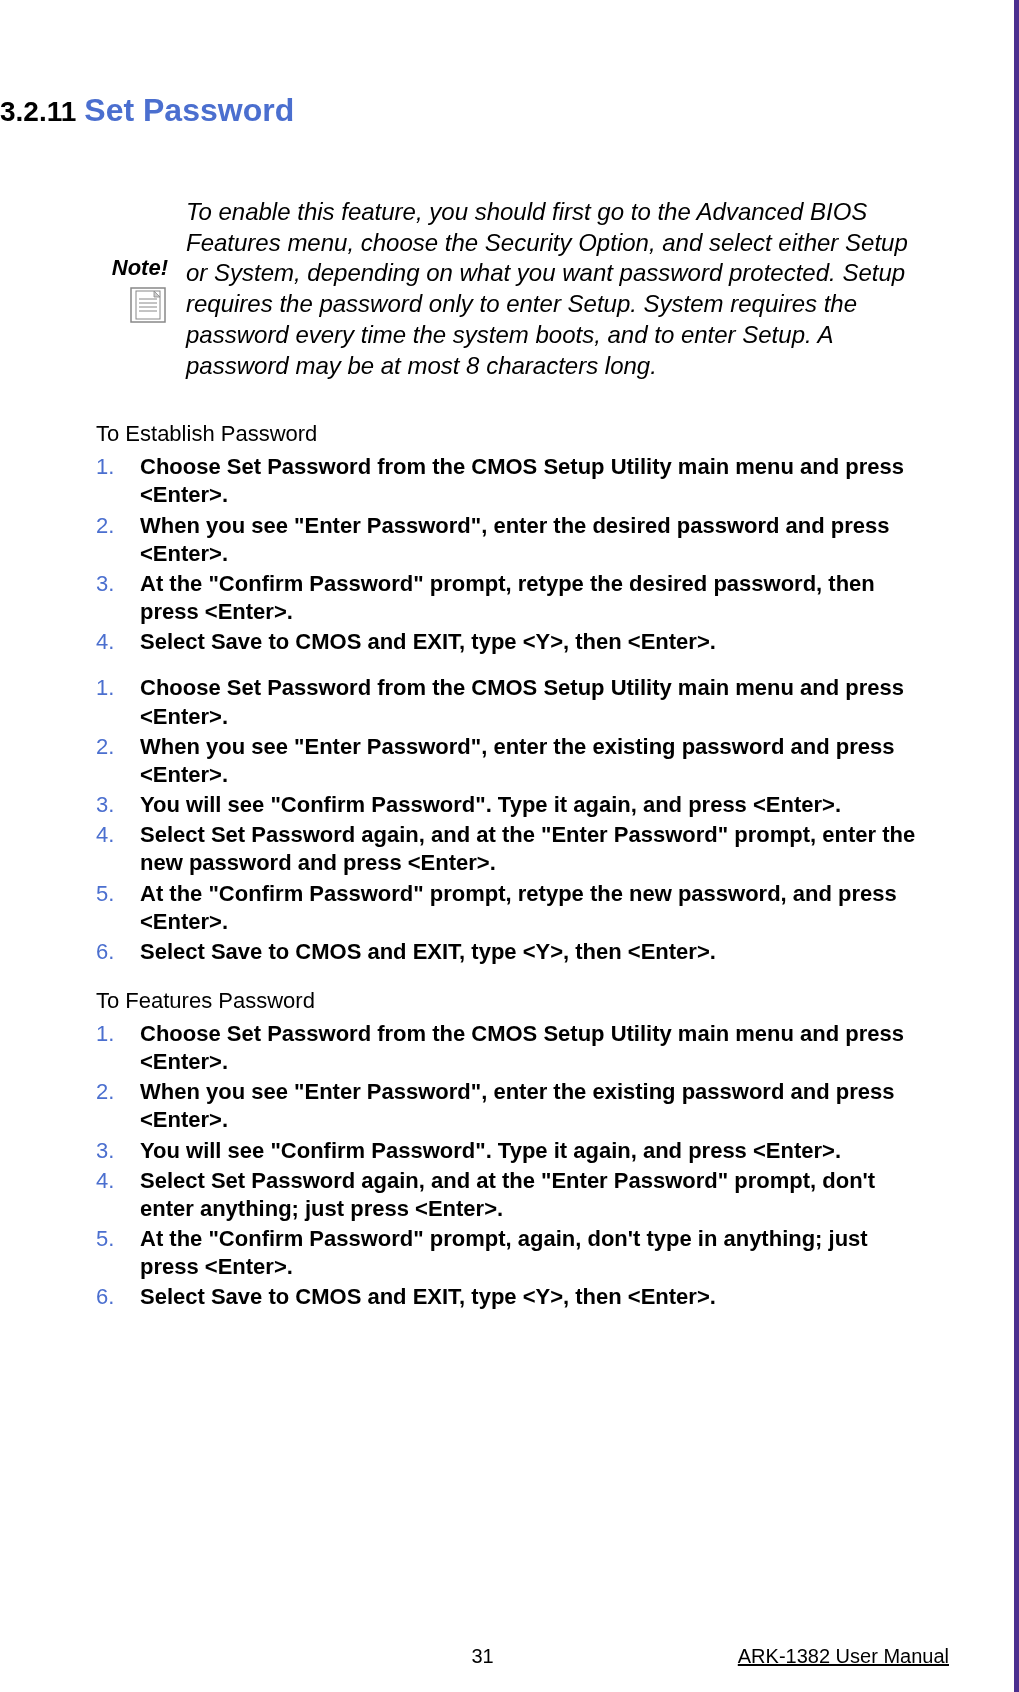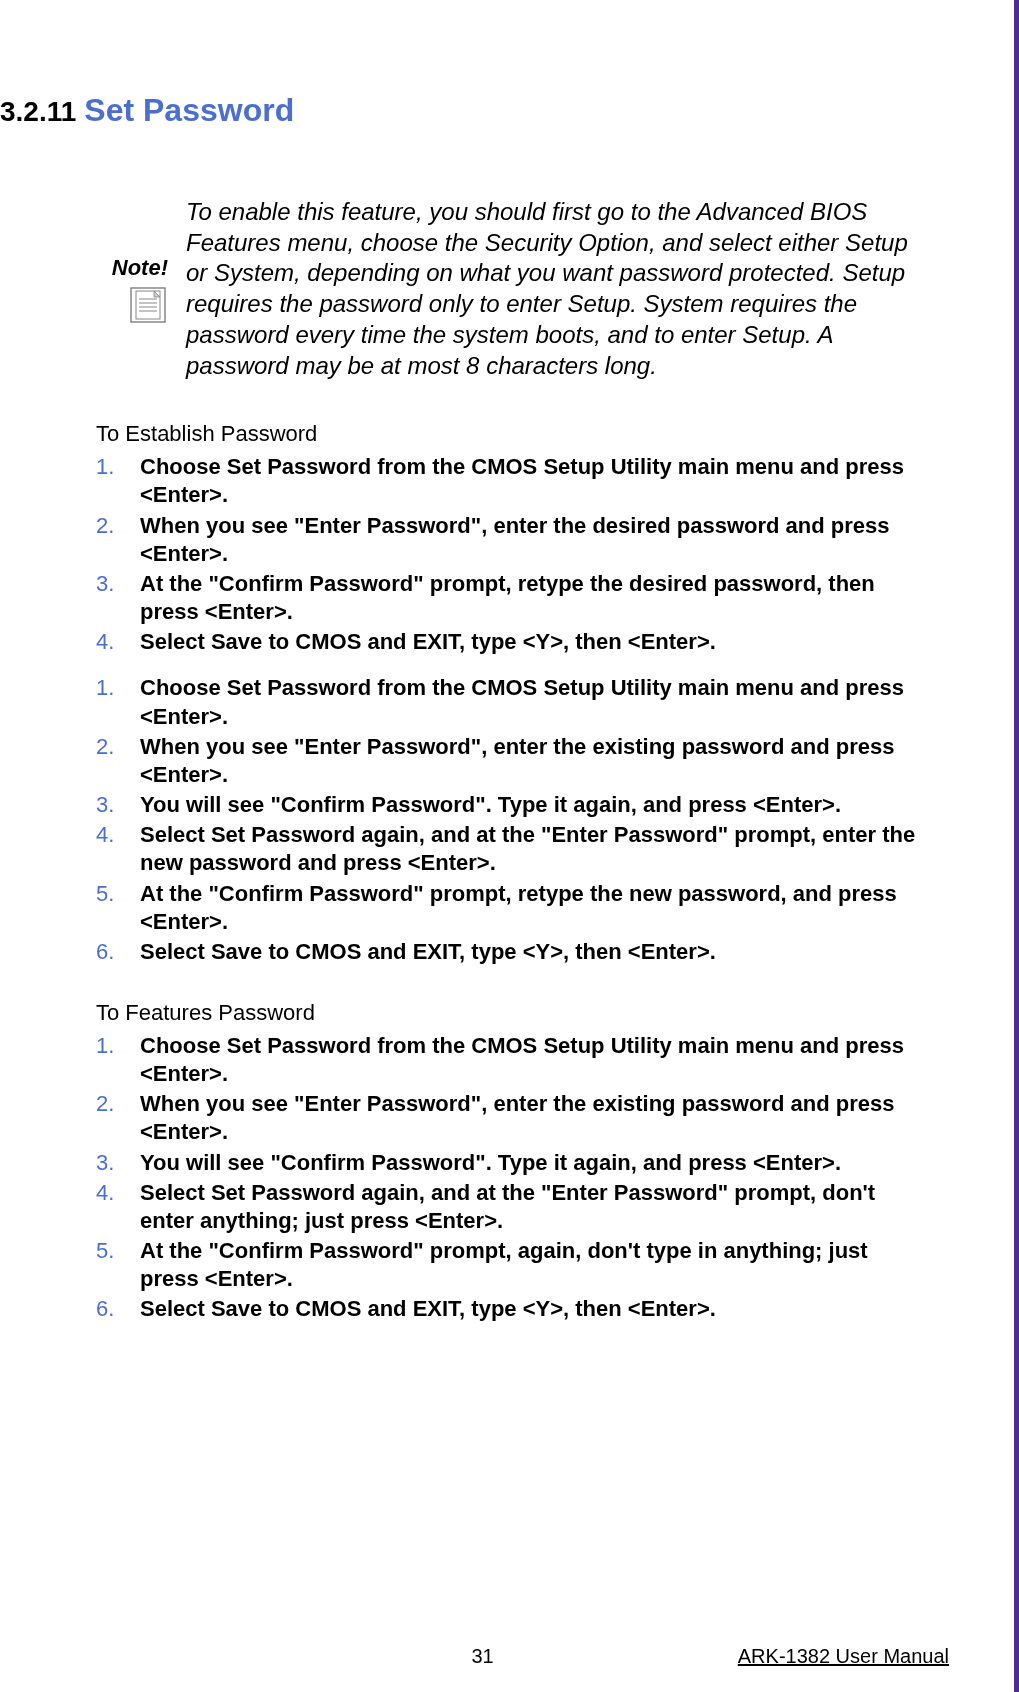--- a/index.html
+++ b/index.html
@@ -67,21 +67,21 @@
     .note-text {
       font-style: italic;
       font-size: 24px;
       line-height: 1.28;
       flex: 1;
     }
     .subhead {
       font-size: 22px;
       margin-left: 96px;
       margin-bottom: 6px;
-      margin-top: 34px;
+      margin-top: 22px;
     }
     .ordered-list {
       list-style: none;
       margin-left: 96px;
       margin-right: 30px;
       margin-bottom: 18px;
     }
     .ordered-list li {
       display: flex;
       align-items: flex-start;

